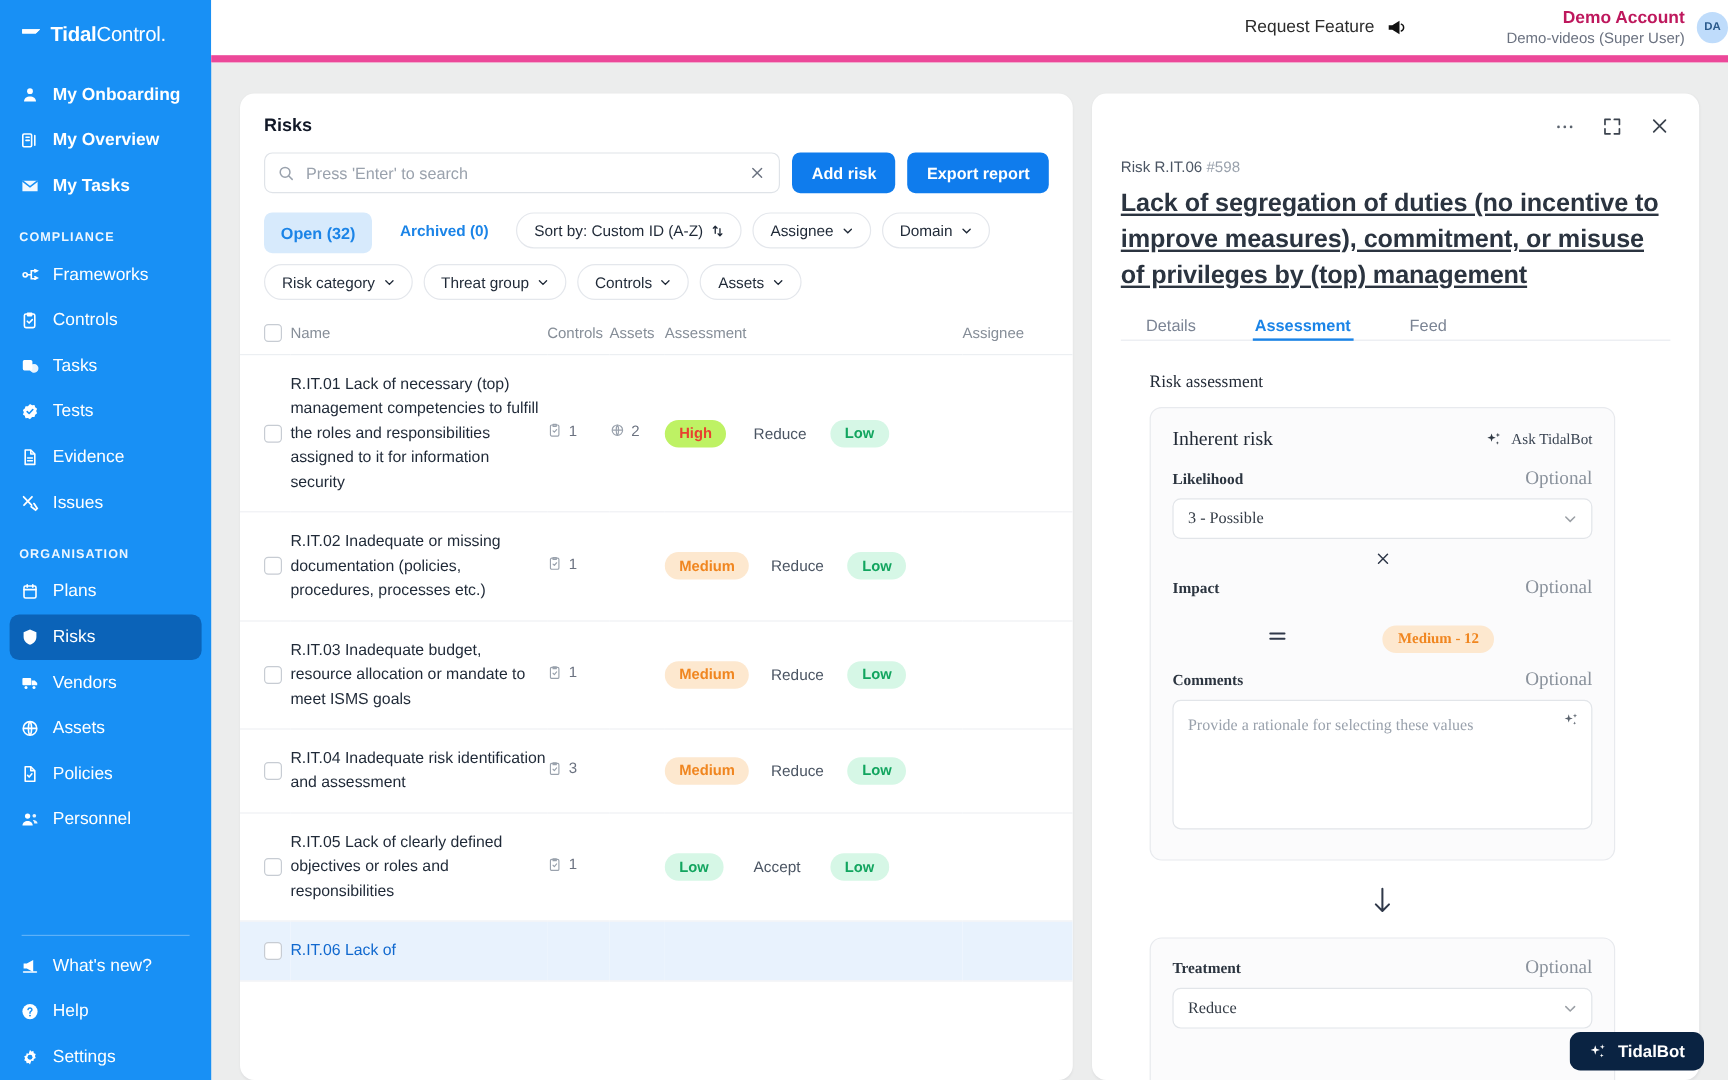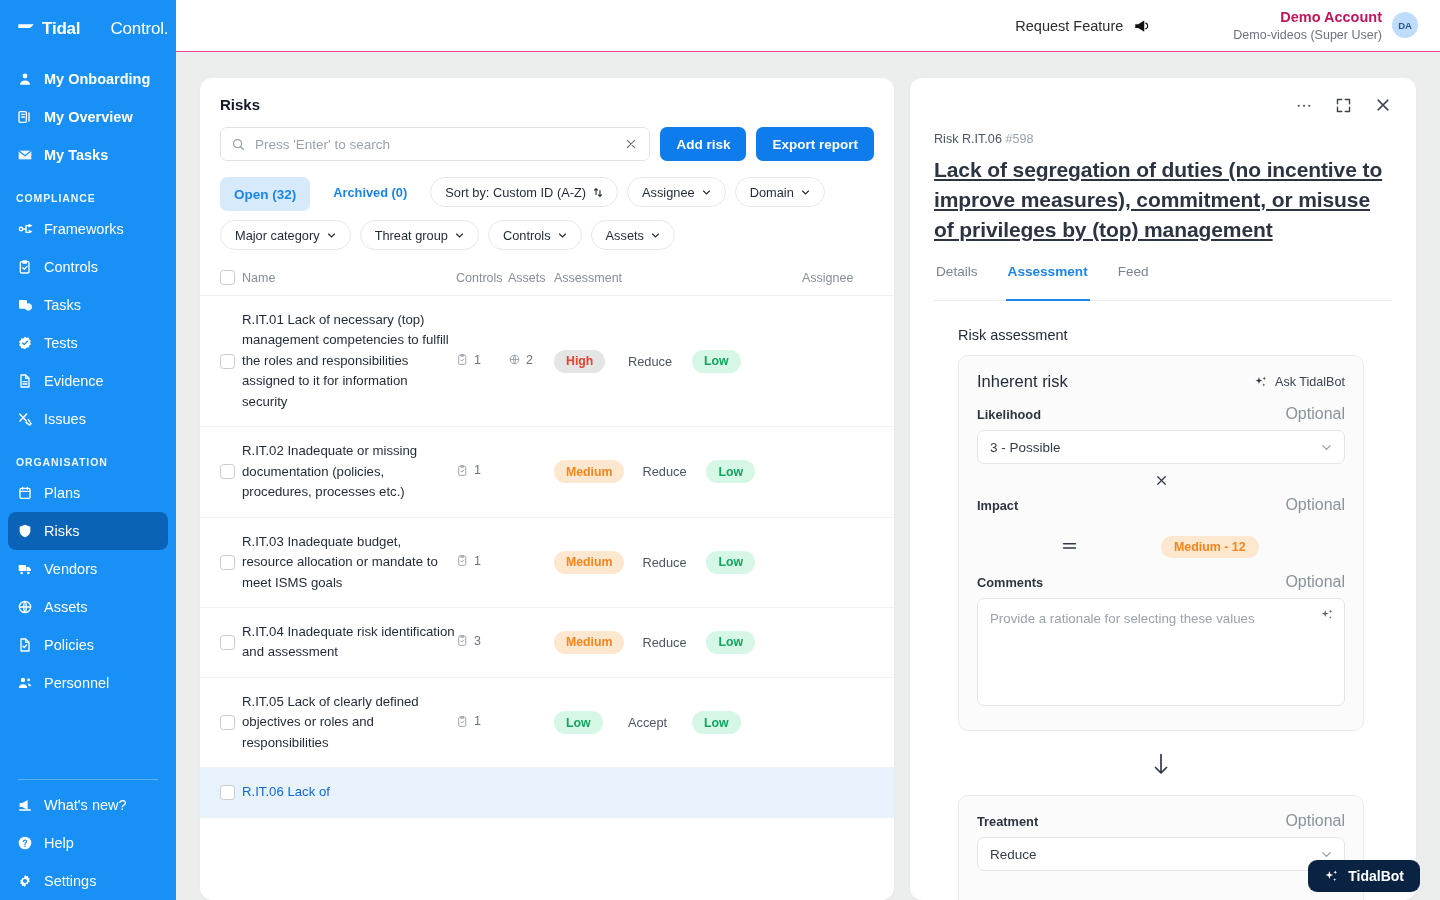--- a/index.html
+++ b/index.html
@@ -20,21 +20,21 @@
     padding-top: 12px;
     overflow: hidden;
   }
   .brand {
     display: flex; align-items: center; gap: 6px;
     padding: 6px 0 6px 16px; height: 34px;
   }
   .brand-mark { width: 20px; height: 20px; flex: 0 0 20px; }
   .brand-text { font-size: 17px; letter-spacing: -.2px; white-space: nowrap; }
   .brand-text b { font-weight: 700; }
-  .brand-text span.light { font-weight: 400; margin-left: 30px; }
+  .brand-text span.light { font-weight: 400; }
   .brand-dot { font-weight: 400; }
 
   .nav-section {
     font-size: 10.5px; font-weight: 700; letter-spacing: .9px;
     color: rgba(255,255,255,.92);
     padding: 0 0 6px 16px; margin-top: 18px;
   }
   .nav-item {
     display: flex; align-items: center; gap: 11px;
     height: 38px; margin: 0 8px; padding-left: 8px;
@@ -48,22 +48,22 @@
   .nav-div { height: 1px; background: rgba(255,255,255,.3); margin: 6px 18px 6px 18px; }
   #nav-top { margin-top: 14px; font-weight: bold; }
 
   
   #main { flex: 1 1 auto; height: 900px; display: flex; flex-direction: column; min-width: 0; }
 
   
   #topbar {
     height: 52px; flex: 0 0 52px; background: #fff;
     display: flex; align-items: center; justify-content: flex-end;
-    padding-right: 22px; gap: 0;
-    border-bottom: 1px solid #ec4899;
+    gap: 0;
+    border-bottom: 6px solid #ec4899;
   }
   .req-feature {
     display: flex; align-items: center; gap: 10px;
     font-size: 14.5px; color: #2c2c2c; cursor: pointer; margin-right: 82px;
   }
   .megaphone svg { width: 18px; height: 18px; display: block; }
   .acct { display: flex; align-items: center; gap: 10px; cursor: pointer; }
   .acct-txt { text-align: right; line-height: 1.28; }
   .acct-name { font-size: 14.5px; font-weight: 700; color: #be185d; }
   .acct-sub { font-size: 12.5px; color: #6b7280; }
@@ -147,21 +147,21 @@
   tr.row-sel td { background: #e8f2fd; }
 
   .cnt { display: inline-flex; align-items: center; gap: 5px; font-size: 12.5px; color: #6b7280; }
   .cnt svg { width: 13px; height: 13px; display: block; }
 
   .pill {
     display: inline-flex; align-items: center; justify-content: center;
     height: 23px; padding: 0 12px; border-radius: 12px;
     font-size: 12.3px; font-weight: 700;
   }
-  .p-high { background: #e5e5e5; color: #e8412f; }
+  .p-high { background: #bef264; color: #e8412f; }
   .p-medium { background: #fde8cf; color: #f08620; }
   .p-low { background: #d6f7e6; color: #12a55f; }
   .treat { font-size: 12.8px; color: #4b5563; }
   .assess-cells { display: flex; align-items: center; gap: 18px; }
   .assess-cells .treat { min-width: 46px; }
   .assess-cells .pill-a { min-width: 56px; display: flex; }
 
   
   #detail-card { flex: 1 1 auto; min-width: 0; overflow: hidden; position: relative; }
   .dt-top { padding: 14px 24px 0 24px; flex: 0 0 auto; }
@@ -169,28 +169,28 @@
   .ico-btn { cursor: pointer; display: flex; align-items: center; justify-content: center; }
   .ico-btn svg { display: block; }
   .dt-kicker { font-size: 12.6px; color: #4b5563; margin-top: 14px; }
   .dt-kicker .num { color: #9aa2ad; }
   .dt-title {
     font-size: 21px; font-weight: 700; color: #2b3440;
     line-height: 1.42; margin-top: 9px; letter-spacing: -.1px; text-decoration: underline;
   }
   .dt-tabs { display: flex; gap: 26px; margin-top: 20px; border-bottom: 1px solid #e9ecf0; }
   .dt-tab {
-    font-size: 13.6px; color: #7b8494; padding: 0 2px 20px 2px;
-    cursor: pointer; border-bottom: 2.5px solid transparent; margin-bottom: -1px;
+    font-size: 13.6px; color: #7b8494; padding: 0 2px 3px 2px;
+    cursor: pointer; border-bottom: 2.5px solid transparent; margin-bottom: -1px; margin-left: 19px;
   }
   .dt-tab.act { color: #1b84e7; font-weight: 700; border-bottom-color: #1b84e7; }
 
   .dt-scroll {
     flex: 1 1 auto; overflow-y: auto; overflow-x: hidden;
-    padding: 26px 52px 0 48px; min-height: 0; position: relative;
+    padding: 26px 70px 0 48px; min-height: 0; position: relative; font-family: Liberation Serif, serif;
   }
   .dt-scroll::-webkit-scrollbar { width: 6px; }
   .dt-scroll::-webkit-scrollbar-thumb { background: #dcdfe3; border-radius: 3px; }
   .dt-scroll::-webkit-scrollbar-track { background: transparent; }
 
   .sec-title { font-size: 14.5px; color: #242c38; margin-bottom: 12px; }
 
   .panel {
     border: 1px solid #e8eaee; border-radius: 10px;
     background: #fbfbfc; padding: 16px 18px 20px 18px;
@@ -504,21 +504,21 @@
                 <path d="m2 4 4 4 4-4"></path>
               </svg>
           </div>
           <div class="chip">
             <span>Domain</span>
             <svg class="chev" viewBox="0 0 12 12" fill="none" stroke="#1f2937" stroke-width="1.5" stroke-linecap="round">
                 <path d="m2 4 4 4 4-4"></path>
               </svg>
           </div>
           <div class="chip">
-            <span>Major category</span>
+            <span>Risk category</span>
             <svg class="chev" viewBox="0 0 12 12" fill="none" stroke="#1f2937" stroke-width="1.5" stroke-linecap="round">
                 <path d="m2 4 4 4 4-4"></path>
               </svg>
           </div>
           <div class="chip">
             <span>Threat group</span>
             <svg class="chev" viewBox="0 0 12 12" fill="none" stroke="#1f2937" stroke-width="1.5" stroke-linecap="round">
                 <path d="m2 4 4 4 4-4"></path>
               </svg>
           </div>

